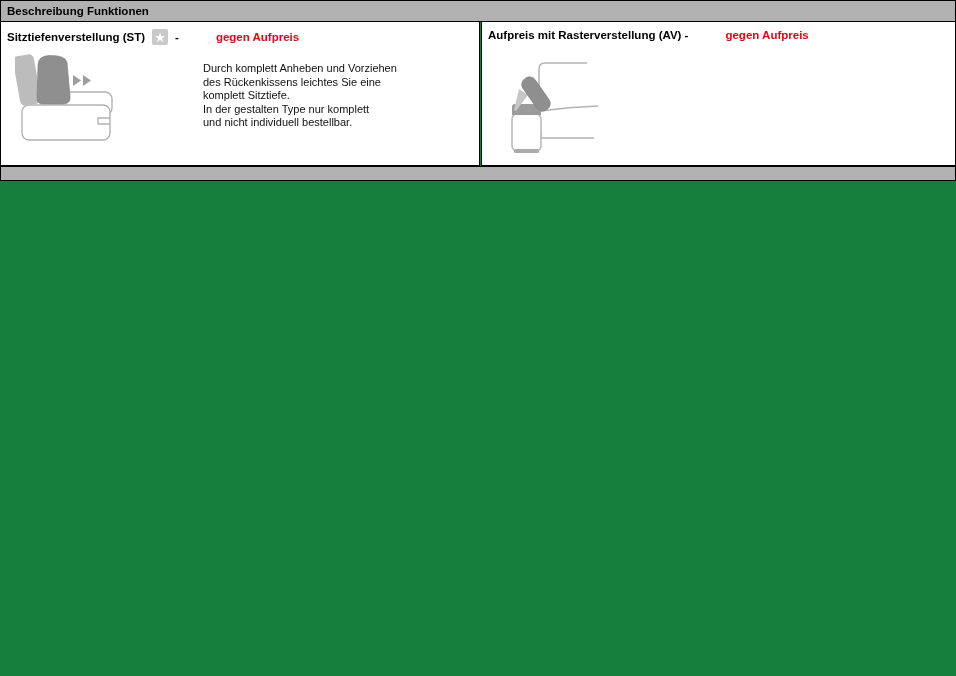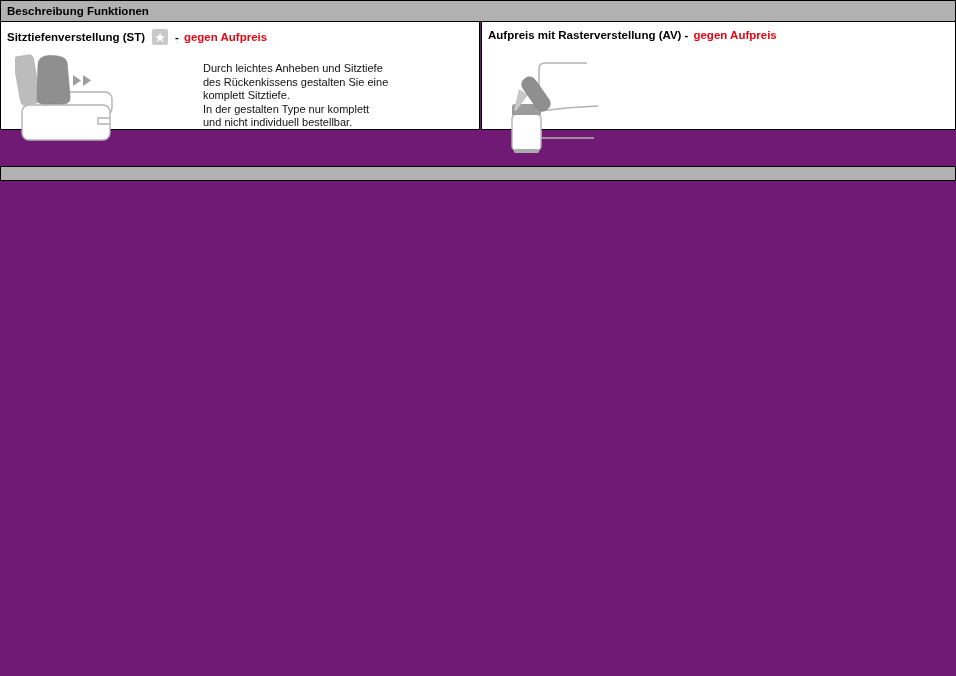--- a/index.html
+++ b/index.html
@@ -1,58 +1,58 @@
 <!DOCTYPE html>
 <html><head>
 <meta charset="utf-8">
 <style>
   html, body { margin: 0; padding: 0; background: #ffffff; }
   .page {
     position: relative;
     width: 956px;
     height: 676px;
-    background: #701a75;
+    background: #15803d;
     font-family: "Liberation Sans", "DejaVu Sans", sans-serif;
     color: #000;
     overflow: hidden;
   }
   .header-bar {
     position: absolute;
     left: 0; top: 0;
     width: 956px; height: 22px;
     background: #b1b1b1;
     border: 1.5px solid #000;
     box-sizing: border-box;
     display: flex;
     align-items: center;
     padding-left: 6px;
     font-size: 11.5px;
     font-weight: bold;
   }
   .panel {
     position: absolute;
     top: 21px;
-    height: 109px;
+    height: 145px;
     background: #fff;
     border: 1.5px solid #000;
     box-sizing: border-box;
   }
   .panel-left  { left: 0;   width: 480px; }
   .panel-right { left: 481px; width: 475px; }
   .panel-title-row {
     position: absolute;
     left: 6px; top: 7px;
     display: flex;
     align-items: center;
     gap: 5px;
     font-size: 11.5px;
     font-weight: bold;
     white-space: nowrap;
   }
-  .price-note { color: #e30613; }
+  .price-note { color: #e30613; margin-left: 32px; }
   .star-badge {
     width: 16px; height: 16px;
     background: #c9c9c9;
     border-radius: 2px;
     display: flex;
     align-items: center;
     justify-content: center;
     margin: 0 2px;
   }
   .star-glyph {
@@ -111,22 +111,22 @@
         <rect x="-10.5" y="-25" width="21" height="50" rx="5" fill="#bcbcbc"></rect>
       </g>
 
       <path d="M 22,44 L 23,11 Q 23,2 34,1.5 Q 50,1 52,8 L 55,42 Q 56,50 48,50 L 28,50 Q 22,50 22,44 Z" fill="#8f8f8f" stroke="#7f7f7f" stroke-width="0.6"></path>
 
       <polygon points="58,21 66,26.5 58,32" fill="#9e9e9e"></polygon>
       <polygon points="68,21 76,26.5 68,32" fill="#9e9e9e"></polygon>
     </svg>
 
     <div class="desc desc-left">
-      <div>Durch leichtes Anheben und Sitztiefe</div>
-      <div>des Rückenkissens gestalten Sie eine</div>
+      <div>Durch komplett Anheben und Vorziehen</div>
+      <div>des Rückenkissens leichtes Sie eine</div>
       <div>komplett Sitztiefe.</div>
       <div><span>In der gestalten </span><span class="u">Type nur komplett</span></div>
       <div>und nicht individuell bestellbar.</div>
     </div>
   </section>
 
   <section class="panel panel-right">
     <div class="panel-title-row">
       <span>Aufpreis mit Rasterverstellung (AV) -</span>
       <span class="price-note">gegen Aufpreis</span>

